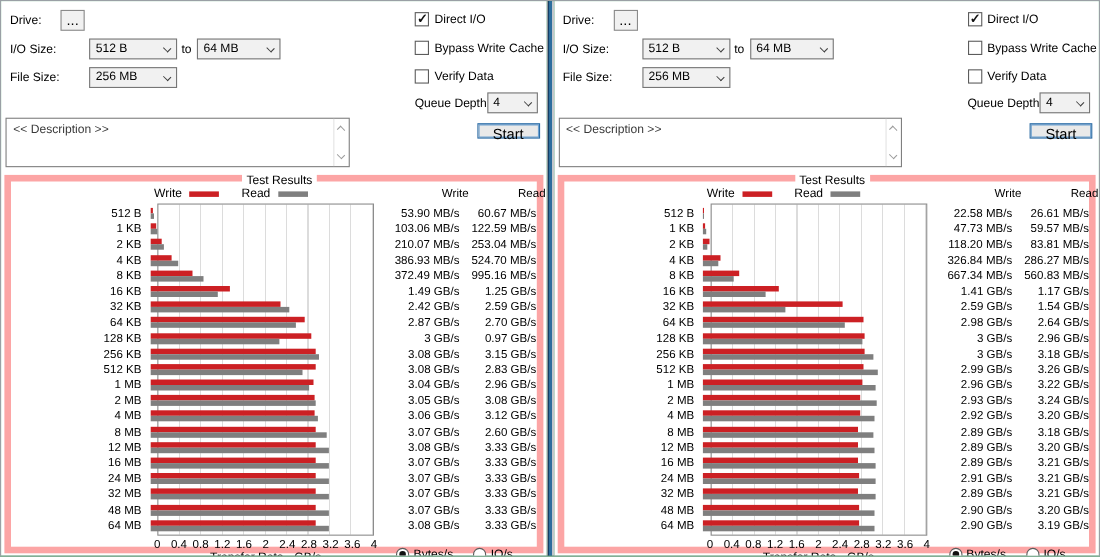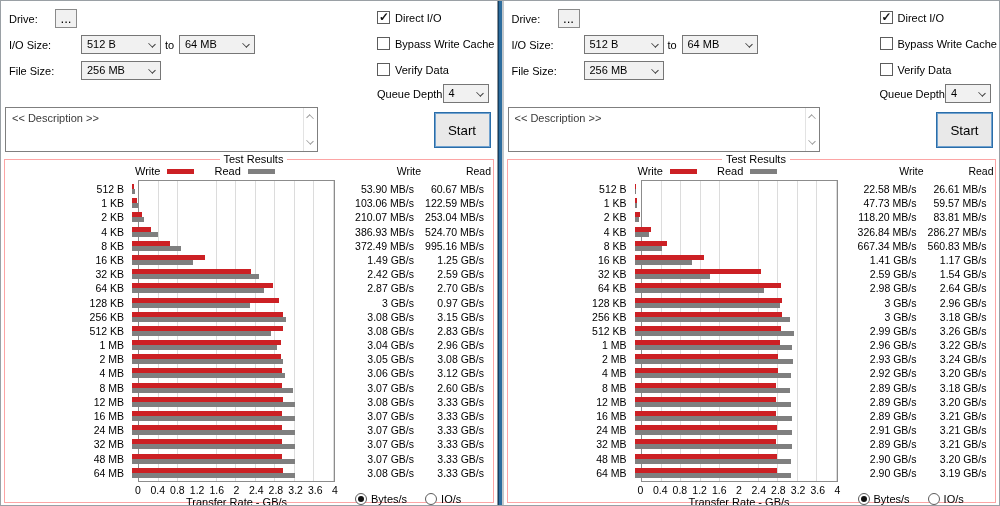--- a/index.html
+++ b/index.html
@@ -16,24 +16,24 @@
   .browse { position:absolute; width:22px; height:19px; background:#f1f1f1; border:1px solid #8a8a8a; text-align:center; line-height:15px; }
   .cbrow { position:absolute; display:flex; align-items:center; gap:5px; white-space:nowrap; }
   .checkbox { width:13px; height:13px; border:1px solid #5c5c5c; background:#fff; position:relative; flex:0 0 13px; }
   .checkbox.on::after { content:"\2713"; position:absolute; left:1px; top:-2px; font-size:12px; font-weight:bold; color:#111; }
   .radio { width:12px; height:12px; border:1px solid #5c5c5c; border-radius:50%; background:#fff; position:relative; flex:0 0 12px; }
   .radio.on::after { content:""; position:absolute; left:2px; top:2px; width:6px; height:6px; border-radius:50%; background:#111; }
   .desc { position:absolute; left:4px; top:106px; right:179px; height:45px; border:1px solid #7f7f7f; background:#fff; }
   .desc-text { position:absolute; left:6px; top:4px; color:#3a3a3a; }
   .desc-sb { position:absolute; right:0; top:0; bottom:0; width:14px; border-left:1px solid #e3e3e3; }
   .desc-sb .chev { position:absolute; right:4px; border-color:#9b9b9b; }
-  .startbtn { position:absolute; right:6px; top:111px; width:57px; height:36px; background:#e9e9e9; border:1px solid #2a6da8; box-shadow:0 0 0 1px #6fa1cf inset; text-align:center; line-height:17px; }
+  .startbtn { position:absolute; right:6px; top:111px; width:57px; height:14px; background:#e9e9e9; border:1px solid #2a6da8; box-shadow:0 0 0 1px #6fa1cf inset; text-align:center; line-height:17px; }
 
   
-  .results { position:absolute; left:3px; right:3px; top:158px; bottom:2px; border:1px solid #fca5a5;padding-left:20px; }
+  .results { position:absolute; left:3px; right:3px; top:158px; bottom:2px; border:6px solid #fca5a5;padding-left:20px; }
   .gb-title { position:absolute; top:-7px; left:44%; background:#fff; padding:0 4px; }
   .legend { position:absolute; top:5px; left:130px; display:flex; align-items:center; }
   .swatch { width:27px; height:5px; margin:0 20px 0 7px; }
   .hcol { position:absolute; top:5px; text-align:right; font-size:10.5px; }
   .hwrite { left:330px; width:86px; }
   .hread { left:416px; width:70px; }
 
   .plotbg { position:absolute; left:133px; top:20px; width:197px; height:302px; border:1px solid #8c8c8c; background:
       repeating-linear-gradient(90deg, transparent 0 calc(10% - 1px), #dcdcdc calc(10% - 1px) 10%); }
   .rows { position:absolute; left:0; right:0; top:22px; }

